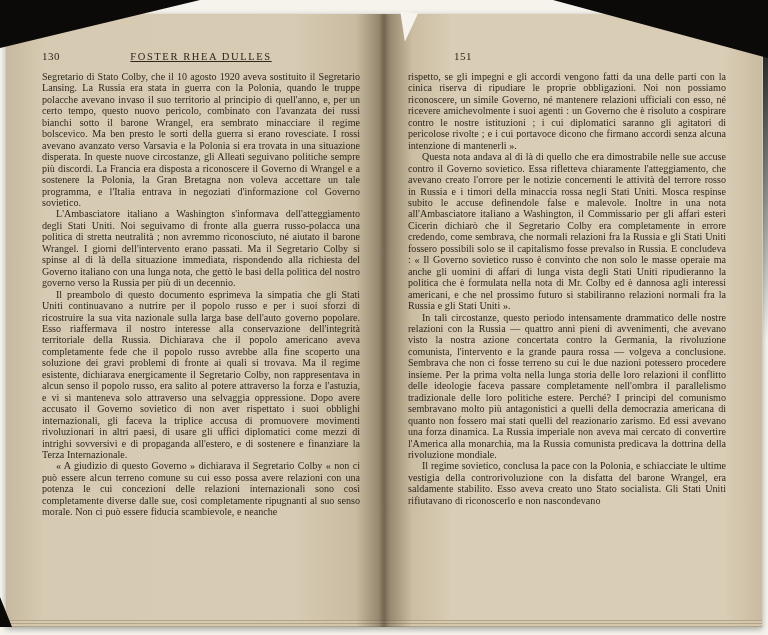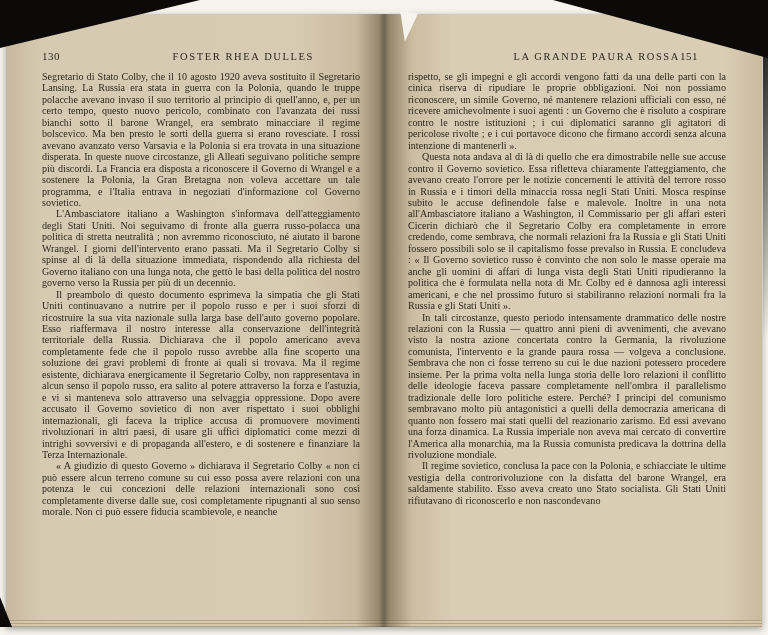--- a/index.html
+++ b/index.html
@@ -81,21 +81,21 @@
     z-index: 4;
   }
   .page-header {
     display: flex; align-items: baseline;
     font-size: 10.5px; letter-spacing: 1.6px;
     margin-bottom: 9px;
     white-space: nowrap;
   }
   .page-num { width: 46px; font-size: 11px; letter-spacing: 0.5px; }
   .page.right .page-num { }
-  .running-title { flex: 1; text-align: right; }
+  .running-title { flex: 1; text-align: center; text-decoration: underline; }
   .header-spacer { width: 46px; }
   .page-body {
     font-size: 10.1px;
     line-height: 11.45px;
     text-align: justify;
     word-spacing: 0.2px;
   }
   .page-body p { margin: 0; }
   .page-body p.indent { text-indent: 14px; }
 </style>
@@ -117,21 +117,20 @@
         <p class="indent">L'Ambasciatore italiano a Washington s'informava dell'atteggiamento degli Stati Uniti. Noi seguivamo di fronte alla guerra russo-polacca una politica di stretta neutralità ; non avremmo riconosciuto, né aiutato il barone Wrangel. I giorni dell'intervento erano passati. Ma il Segretario Colby si spinse al di là della situazione immediata, rispondendo alla richiesta del Governo italiano con una lunga nota, che gettò le basi della politica del nostro governo verso la Russia per più di un decennio.</p>
         <p class="indent">Il preambolo di questo documento esprimeva la simpatia che gli Stati Uniti continuavano a nutrire per il popolo russo e per i suoi sforzi di ricostruire la sua vita nazionale sulla larga base dell'auto governo popolare. Esso riaffermava il nostro interesse alla conservazione dell'integrità territoriale della Russia. Dichiarava che il popolo americano aveva completamente fede che il popolo russo avrebbe alla fine scoperto una soluzione dei gravi problemi di fronte ai quali si trovava. Ma il regime esistente, dichiarava energicamente il Segretario Colby, non rappresentava in alcun senso il popolo russo, era salito al potere attraverso la forza e l'astuzia, e vi si manteneva solo attraverso una selvaggia oppressione. Dopo avere accusato il Governo sovietico di non aver rispettato i suoi obblighi internazionali, gli faceva la triplice accusa di promuovere movimenti rivoluzionari in altri paesi, di usare gli uffici diplomatici come mezzi di intrighi sovversivi e di propaganda all'estero, e di sostenere e finanziare la Terza Internazionale.</p>
         <p class="indent">« A giudizio di questo Governo » dichiarava il Segretario Colby « non ci può essere alcun terreno comune su cui esso possa avere relazioni con una potenza le cui concezioni delle relazioni internazionali sono così completamente diverse dalle sue, così completamente ripugnanti al suo senso morale. Non ci può essere fiducia scambievole, e neanche</p>
       </div>
       <div class="bottom-stack"></div>
     </div>
 
     <div class="page right">
       <div class="page-header">
         <span class="header-spacer"></span>
-        <span class="running-title">LA GRANDE PAURA ROSSA</span>
         <span class="page-num">151</span>
       </div>
       <div class="page-body">
         <p>rispetto, se gli impegni e gli accordi vengono fatti da una delle parti con la cinica riserva di ripudiare le proprie obbligazioni. Noi non possiamo riconoscere, un simile Governo, né mantenere relazioni ufficiali con esso, né ricevere amichevolmente i suoi agenti : un Governo che è risoluto a cospirare contro le nostre istituzioni ; i cui diplomatici saranno gli agitatori di pericolose rivolte ; e i cui portavoce dicono che firmano accordi senza alcuna intenzione di mantenerli ».</p>
         <p class="indent">Questa nota andava al di là di quello che era dimostrabile nelle sue accuse contro il Governo sovietico. Essa rifletteva chiaramente l'atteggiamento, che avevano creato l'orrore per le notizie concernenti le attività del terrore rosso in Russia e i timori della minaccia rossa negli Stati Uniti. Mosca respinse subito le accuse definendole false e malevole. Inoltre in una nota all'Ambasciatore italiano a Washington, il Commissario per gli affari esteri Cicerin dichiarò che il Segretario Colby era completamente in errore credendo, come sembrava, che normali relazioni fra la Russia e gli Stati Uniti fossero possibili solo se il capitalismo fosse prevalso in Russia. E concludeva : « Il Governo sovietico russo è convinto che non solo le masse operaie ma anche gli uomini di affari di lunga vista degli Stati Uniti ripudieranno la politica che è formulata nella nota di Mr. Colby ed è dannosa agli interessi americani, e che nel prossimo futuro si stabiliranno relazioni normali fra la Russia e gli Stati Uniti ».</p>
         <p class="indent">In tali circostanze, questo periodo intensamente drammatico delle nostre relazioni con la Russia — quattro anni pieni di avvenimenti, che avevano visto la nostra azione concertata contro la Germania, la rivoluzione comunista, l'intervento e la grande paura rossa — volgeva a conclusione. Sembrava che non ci fosse terreno su cui le due nazioni potessero procedere insieme. Per la prima volta nella lunga storia delle loro relazioni il conflitto delle ideologie faceva passare completamente nell'ombra il parallelismo tradizionale delle loro politiche estere. Perché? I principi del comunismo sembravano molto più antagonistici a quelli della democrazia americana di quanto non fossero mai stati quelli del reazionario zarismo. Ed essi avevano una forza dinamica. La Russia imperiale non aveva mai cercato di convertire l'America alla monarchia, ma la Russia comunista predicava la dottrina della rivoluzione mondiale.</p>
         <p class="indent">Il regime sovietico, conclusa la pace con la Polonia, e schiacciate le ultime vestigia della controrivoluzione con la disfatta del barone Wrangel, era saldamente stabilito. Esso aveva creato uno Stato socialista. Gli Stati Uniti rifiutavano di riconoscerlo e non nascondevano</p>
       </div>
       <div class="bottom-stack"></div>
     </div>

